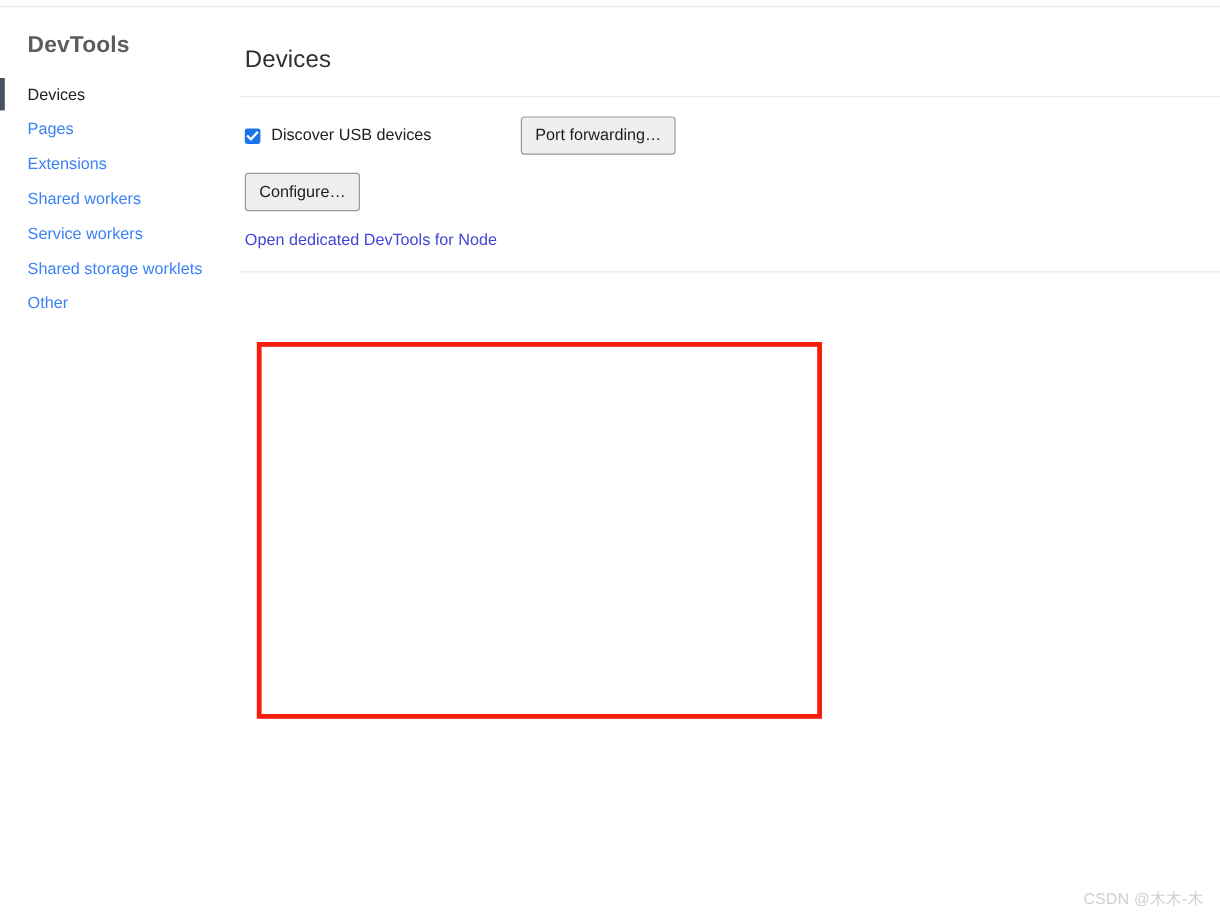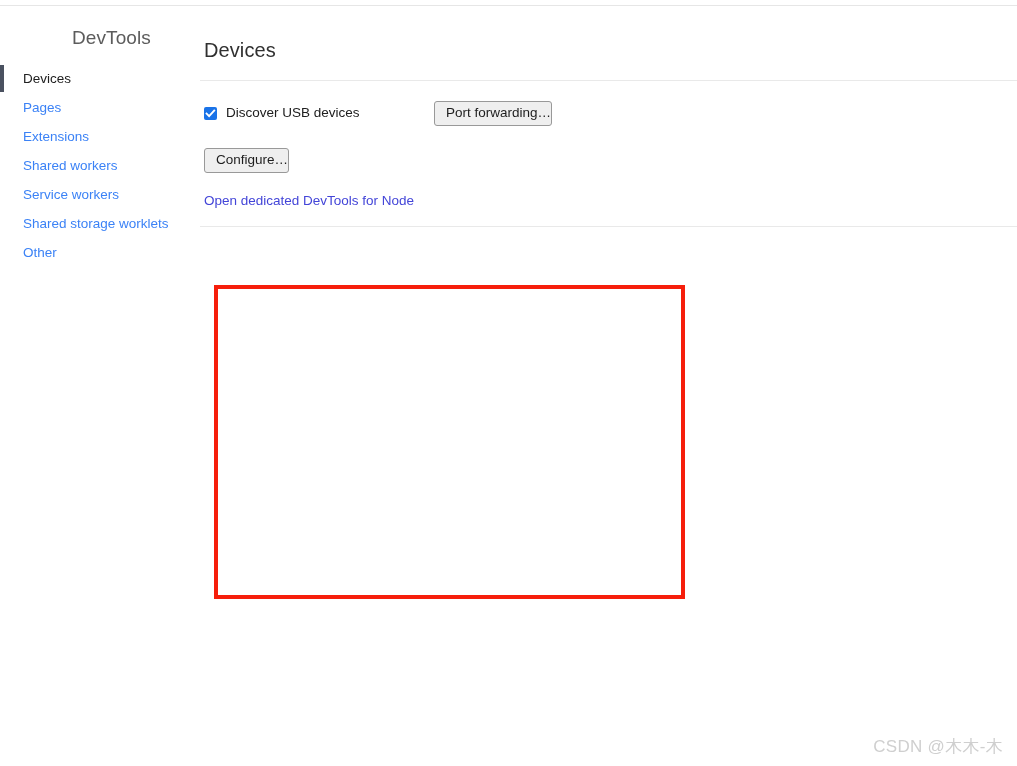--- a/index.html
+++ b/index.html
@@ -45,22 +45,21 @@
     box-sizing: border-box;
     position: relative;
   }
   .sidebar-title {
     font-size: 19px;
     color: #5c5c5c;
     letter-spacing: 0.1px;
     padding-left: 23px;
     line-height: 22px;
     margin-bottom: 15px;
-    font-weight: 400;
-    text-align: center;
+    font-weight: 700;
   }
   .nav-list {
     display: block;
   }
   .nav-item {
     position: relative;
     height: 29px;
     line-height: 29px;
     padding-left: 23px;
     font-size: 13.5px;
@@ -106,21 +105,20 @@
   .divider.bottom {
     margin-top: 17px;
   }
 
   .settings-block {
     padding-top: 16px;
   }
 
   .setting-row {
     display: flex;
-    align-items: center;
     height: 32px;
     margin-bottom: 15px;
     padding-left: 4px;
   }
   .setting-row:last-of-type {
     margin-bottom: 0;
   }
 
   .check-wrap {
     display: flex;
@@ -151,21 +149,21 @@
     line-height: 16px;
   }
 
   .btn {
     font-family: "Liberation Sans", sans-serif;
     font-size: 13.5px;
     color: #1d1d1d;
     background: #efefef;
     border: 1px solid #999999;
     border-radius: 3px;
-    padding: 3px 0 4px 11px;
+    padding: 3px 11px 4px 11px;
     line-height: 16px;
     cursor: pointer;
     white-space: nowrap;
   }
 
   .node-link-row {
     padding-left: 4px;
     margin-top: 8px;
   }
   .node-link {
@@ -187,21 +185,21 @@
     box-sizing: border-box;
     background: transparent;
     pointer-events: none;
   }
 
   
   .watermark {
     position: absolute;
     right: 14px;
     bottom: 8px;
-    font-size: 17px;
+    font-size: 13px;
     color: #cfcfcf;
     letter-spacing: 0.3px;
     white-space: nowrap;
     user-select: none;
     margin-top: 48px;
   }
 </style>
 </head>
 <body>
 

